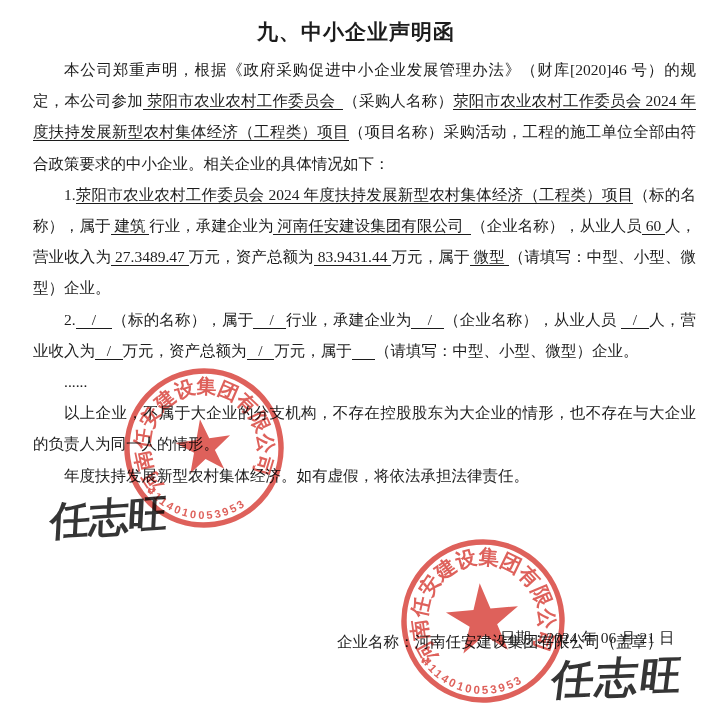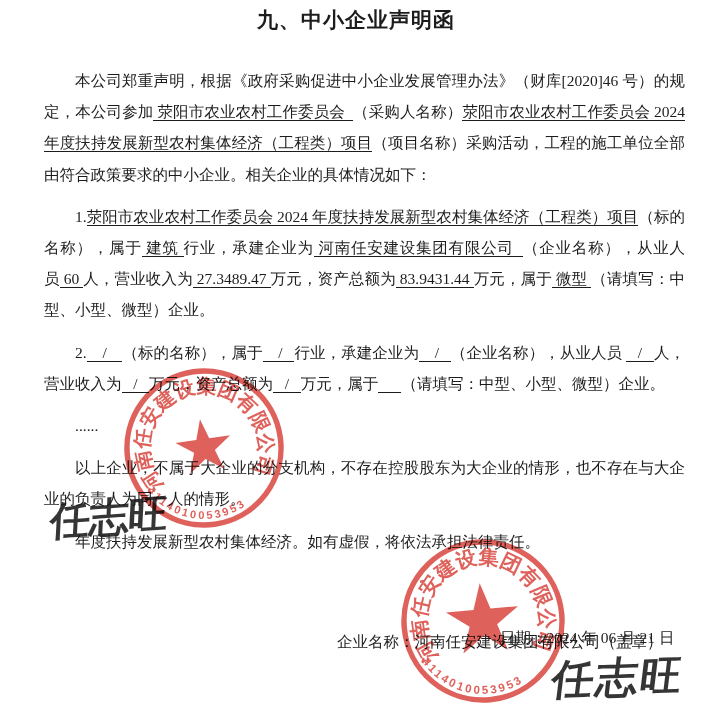--- a/index.html
+++ b/index.html
@@ -2,30 +2,30 @@
 <html><head>
 <meta charset="utf-8">
 <style>
   html,body { margin:0; padding:0; background:#fff; }
   .page {
     position:relative; width:712px; height:707px; background:#ffffff;
     font-family:"Liberation Serif","DejaVu Serif",serif; color:#1c1c1c;
     overflow:hidden;
   }
   .doc-title {
-    position:absolute; top:6px; left:0; right:0; margin:0;
+    position:absolute; top:6px; left:0; right:0; margin:12px;
     text-align:center; font-size:21px; font-weight:700;
     font-family:"Liberation Sans","DejaVu Sans",sans-serif;
     letter-spacing:1px;
   }
   .doc-body {
     position:absolute; top:54px; left:33px; width:663px;
     font-size:15.5px; line-height:31.2px; text-align:justify;
   }
-  .doc-body p.para { margin:11px; text-indent:2em; }
+  .doc-body p.para { margin:0; text-indent:2em; }
   .u { border-bottom:1px solid #1c1c1c; }
   .footer-company {
     position:absolute; left:337px; top:632px; font-size:15.5px;
   }
   .footer-date {
     position:absolute; left:500px; top:628px; font-size:15.5px;
   }
   .sig {
     position:absolute; font-weight:700; color:rgba(25,25,25,.88);
     font-family:"Liberation Serif","DejaVu Serif",serif;

